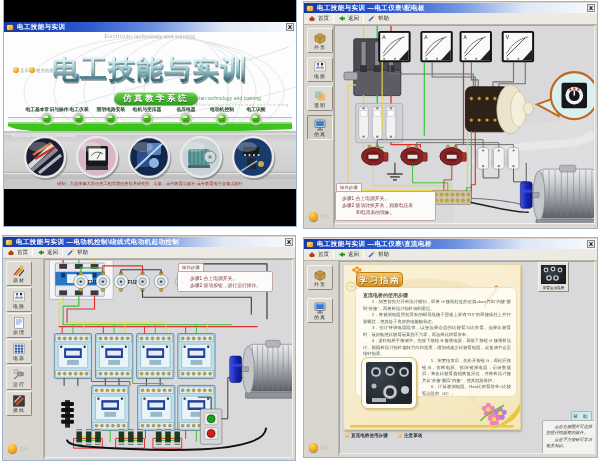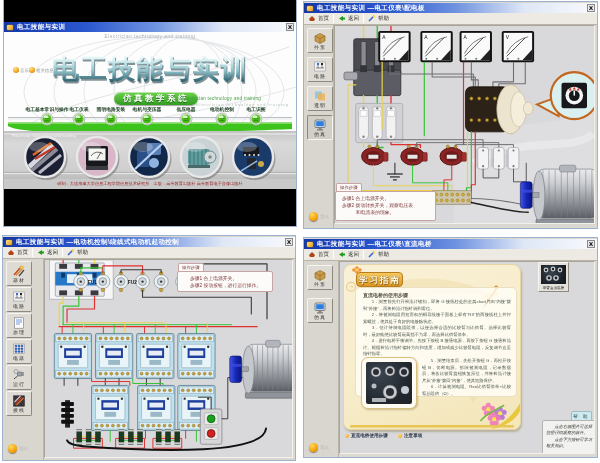--- a/index.html
+++ b/index.html
@@ -65,21 +65,21 @@
   #p2 .titlebar{top:1px;} #p2 .toolbar{top:11px;}
   #p2 .sidebar{left:0;top:23px;width:30px;bottom:0;}
   #p2 .content{left:30px;top:23px;right:2px;bottom:4px;}
   #p3 .titlebar{top:1px;} #p3 .toolbar{top:11px;}
   #p3 .sidebar{left:0;top:23px;width:41px;bottom:0;}
   #p3 .content{left:41px;top:23px;right:2px;bottom:2px;}
   #p4 .titlebar{top:1px;} #p4 .toolbar{top:11px;}
   #p4 .sidebar{left:0;top:23px;width:35px;bottom:0;}
   #p4 .content{left:35px;top:23px;right:2px;bottom:3px;}
   
-  #page{position:absolute;left:3px;top:2px;width:178px;height:166px;border-radius:8px;
+  #page{position:absolute;left:3px;top:2px;width:178px;height:166px;border-radius:2px;
     background:linear-gradient(160deg,#faf0d6 0%,#f7ecc9 60%,#f3e5b8 100%);
     border:1px solid #e6d5a5;box-shadow:1px 2px 2px rgba(120,100,40,.35);overflow:hidden;}
   #gbadge{position:absolute;left:12px;top:7px;width:47px;height:15px;border-radius:4px;
     background:linear-gradient(180deg,#f6c95c,#dc9722);border:1px solid #b87c1e;
     color:#fff7da;font-weight:bold;font-size:9px;line-height:15px;text-align:center;letter-spacing:1.5px;
     text-shadow:0 0 1px #8a5a10,.5px .5px 0 #8a5a10;}
   #gpanel{position:absolute;left:11px;top:22px;width:162px;height:110px;border-radius:5px;
     background:rgba(255,253,246,.85);border:1px solid #eadfbe;}
   #ghead{position:absolute;left:19px;top:27px;font-size:5px;font-weight:bold;color:#56564a;}
   .gtext{position:absolute;font-size:4.3px;line-height:6.55px;color:#4c5a52;text-align:justify;}

